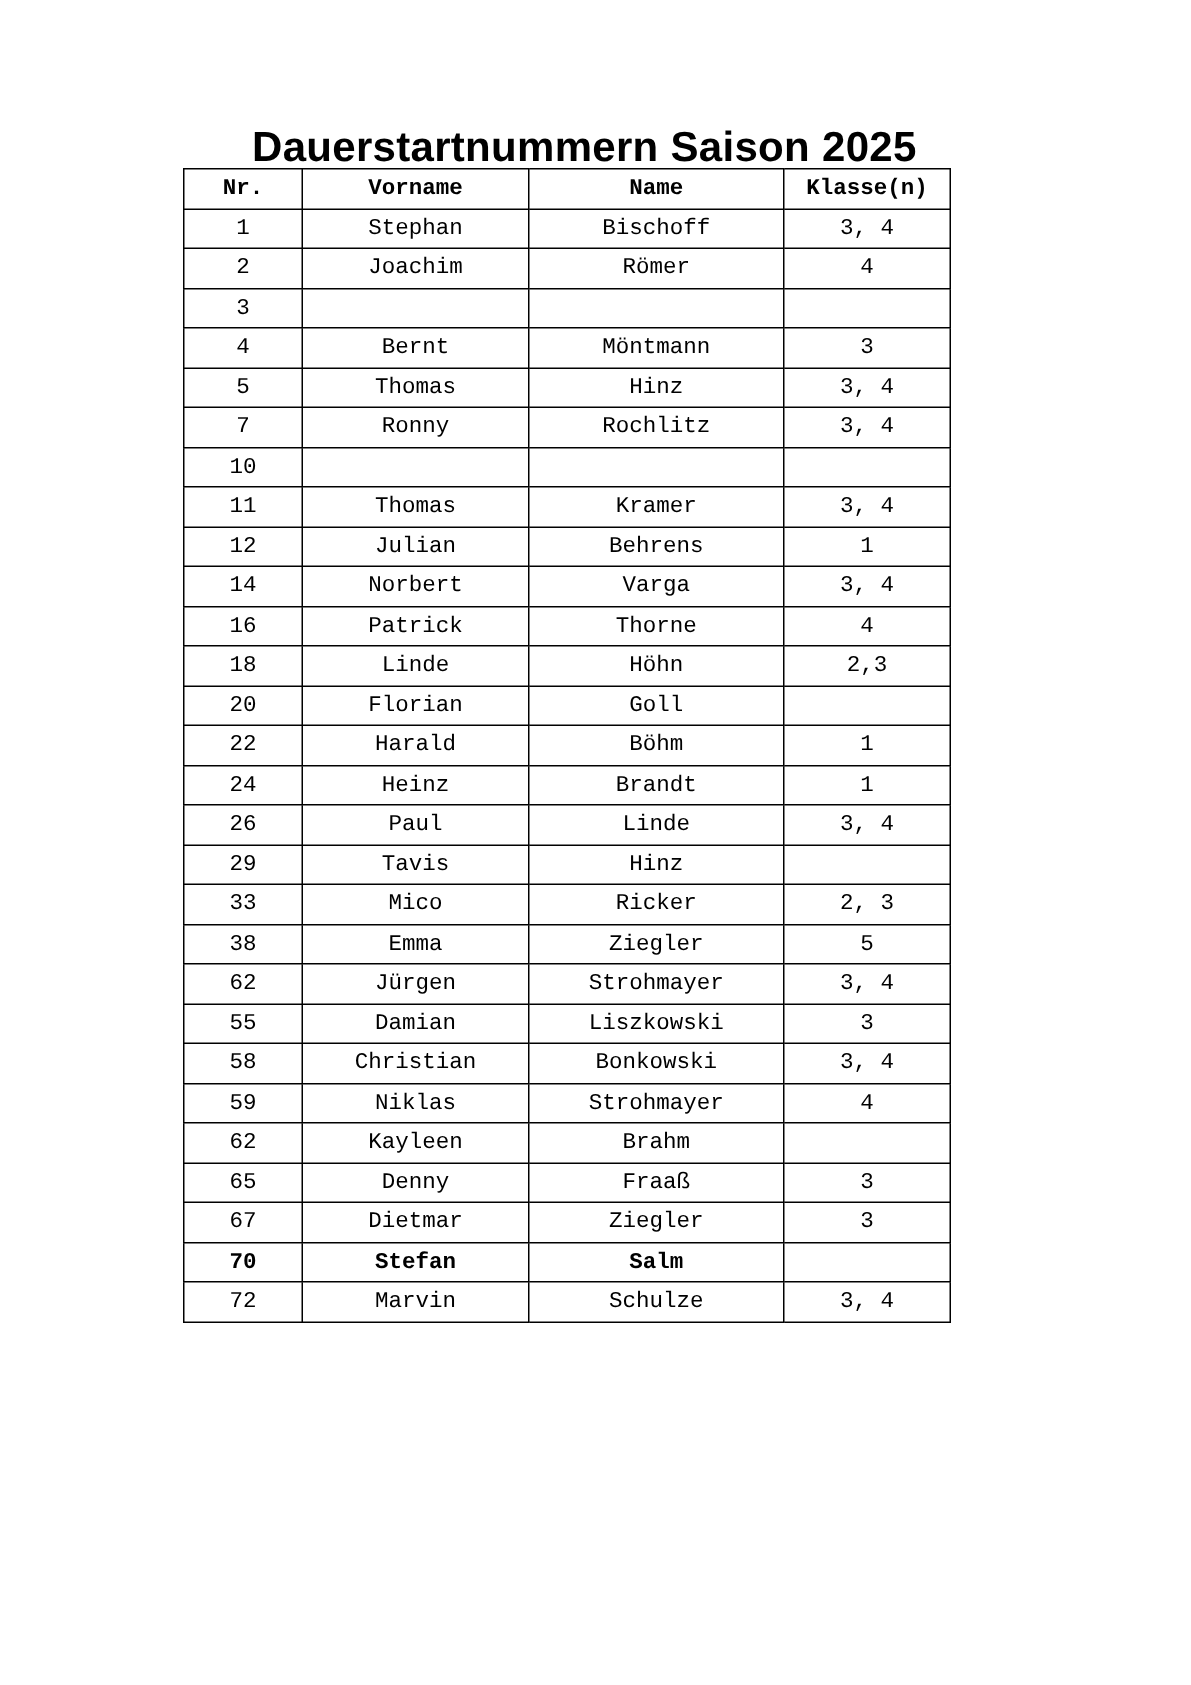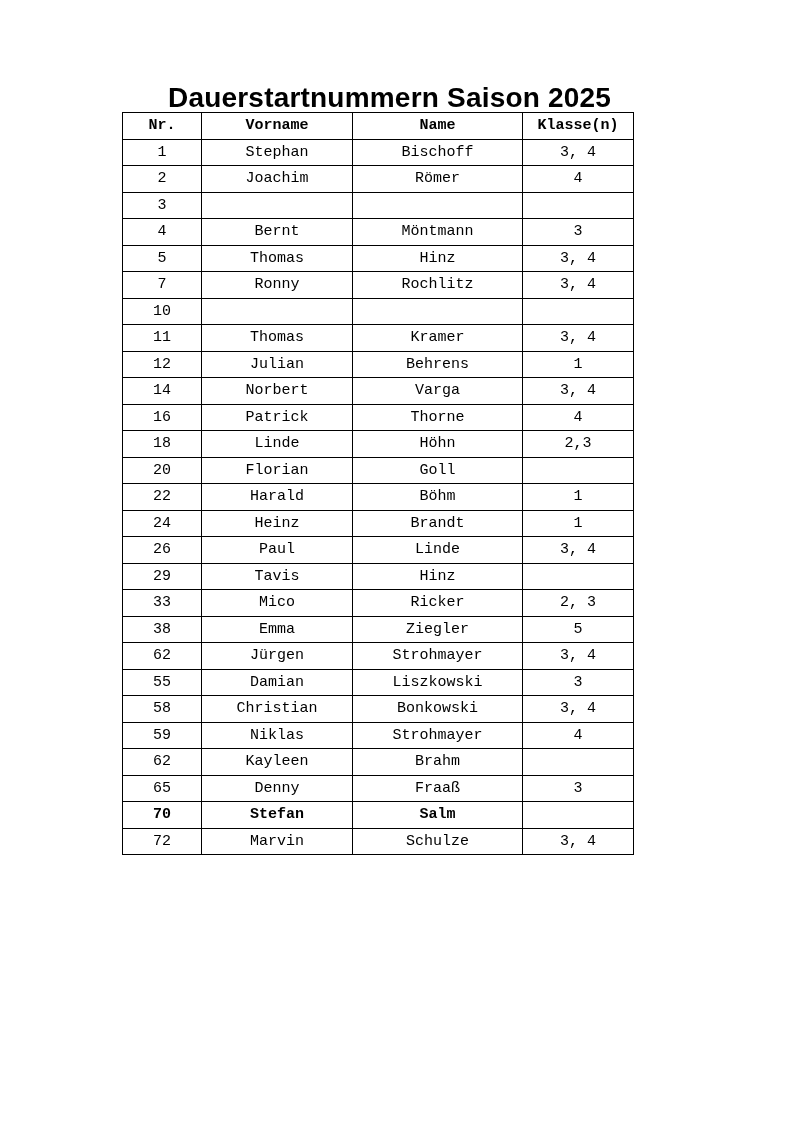--- a/index.html
+++ b/index.html
@@ -218,20 +218,26 @@
           <td>Kayleen</td>
           <td>Brahm</td>
           <td></td>
         </tr>
         <tr>
           <td>65</td>
           <td>Denny</td>
           <td>Fraaß</td>
           <td>3</td>
         </tr>
+        <tr>
+          <td>67</td>
+          <td>Dietmar</td>
+          <td>Ziegler</td>
+          <td>3</td>
+        </tr>
         <tr class="bold-row">
           <td>70</td>
           <td>Stefan</td>
           <td>Salm</td>
           <td></td>
         </tr>
         <tr>
           <td>72</td>
           <td>Marvin</td>
           <td>Schulze</td>

